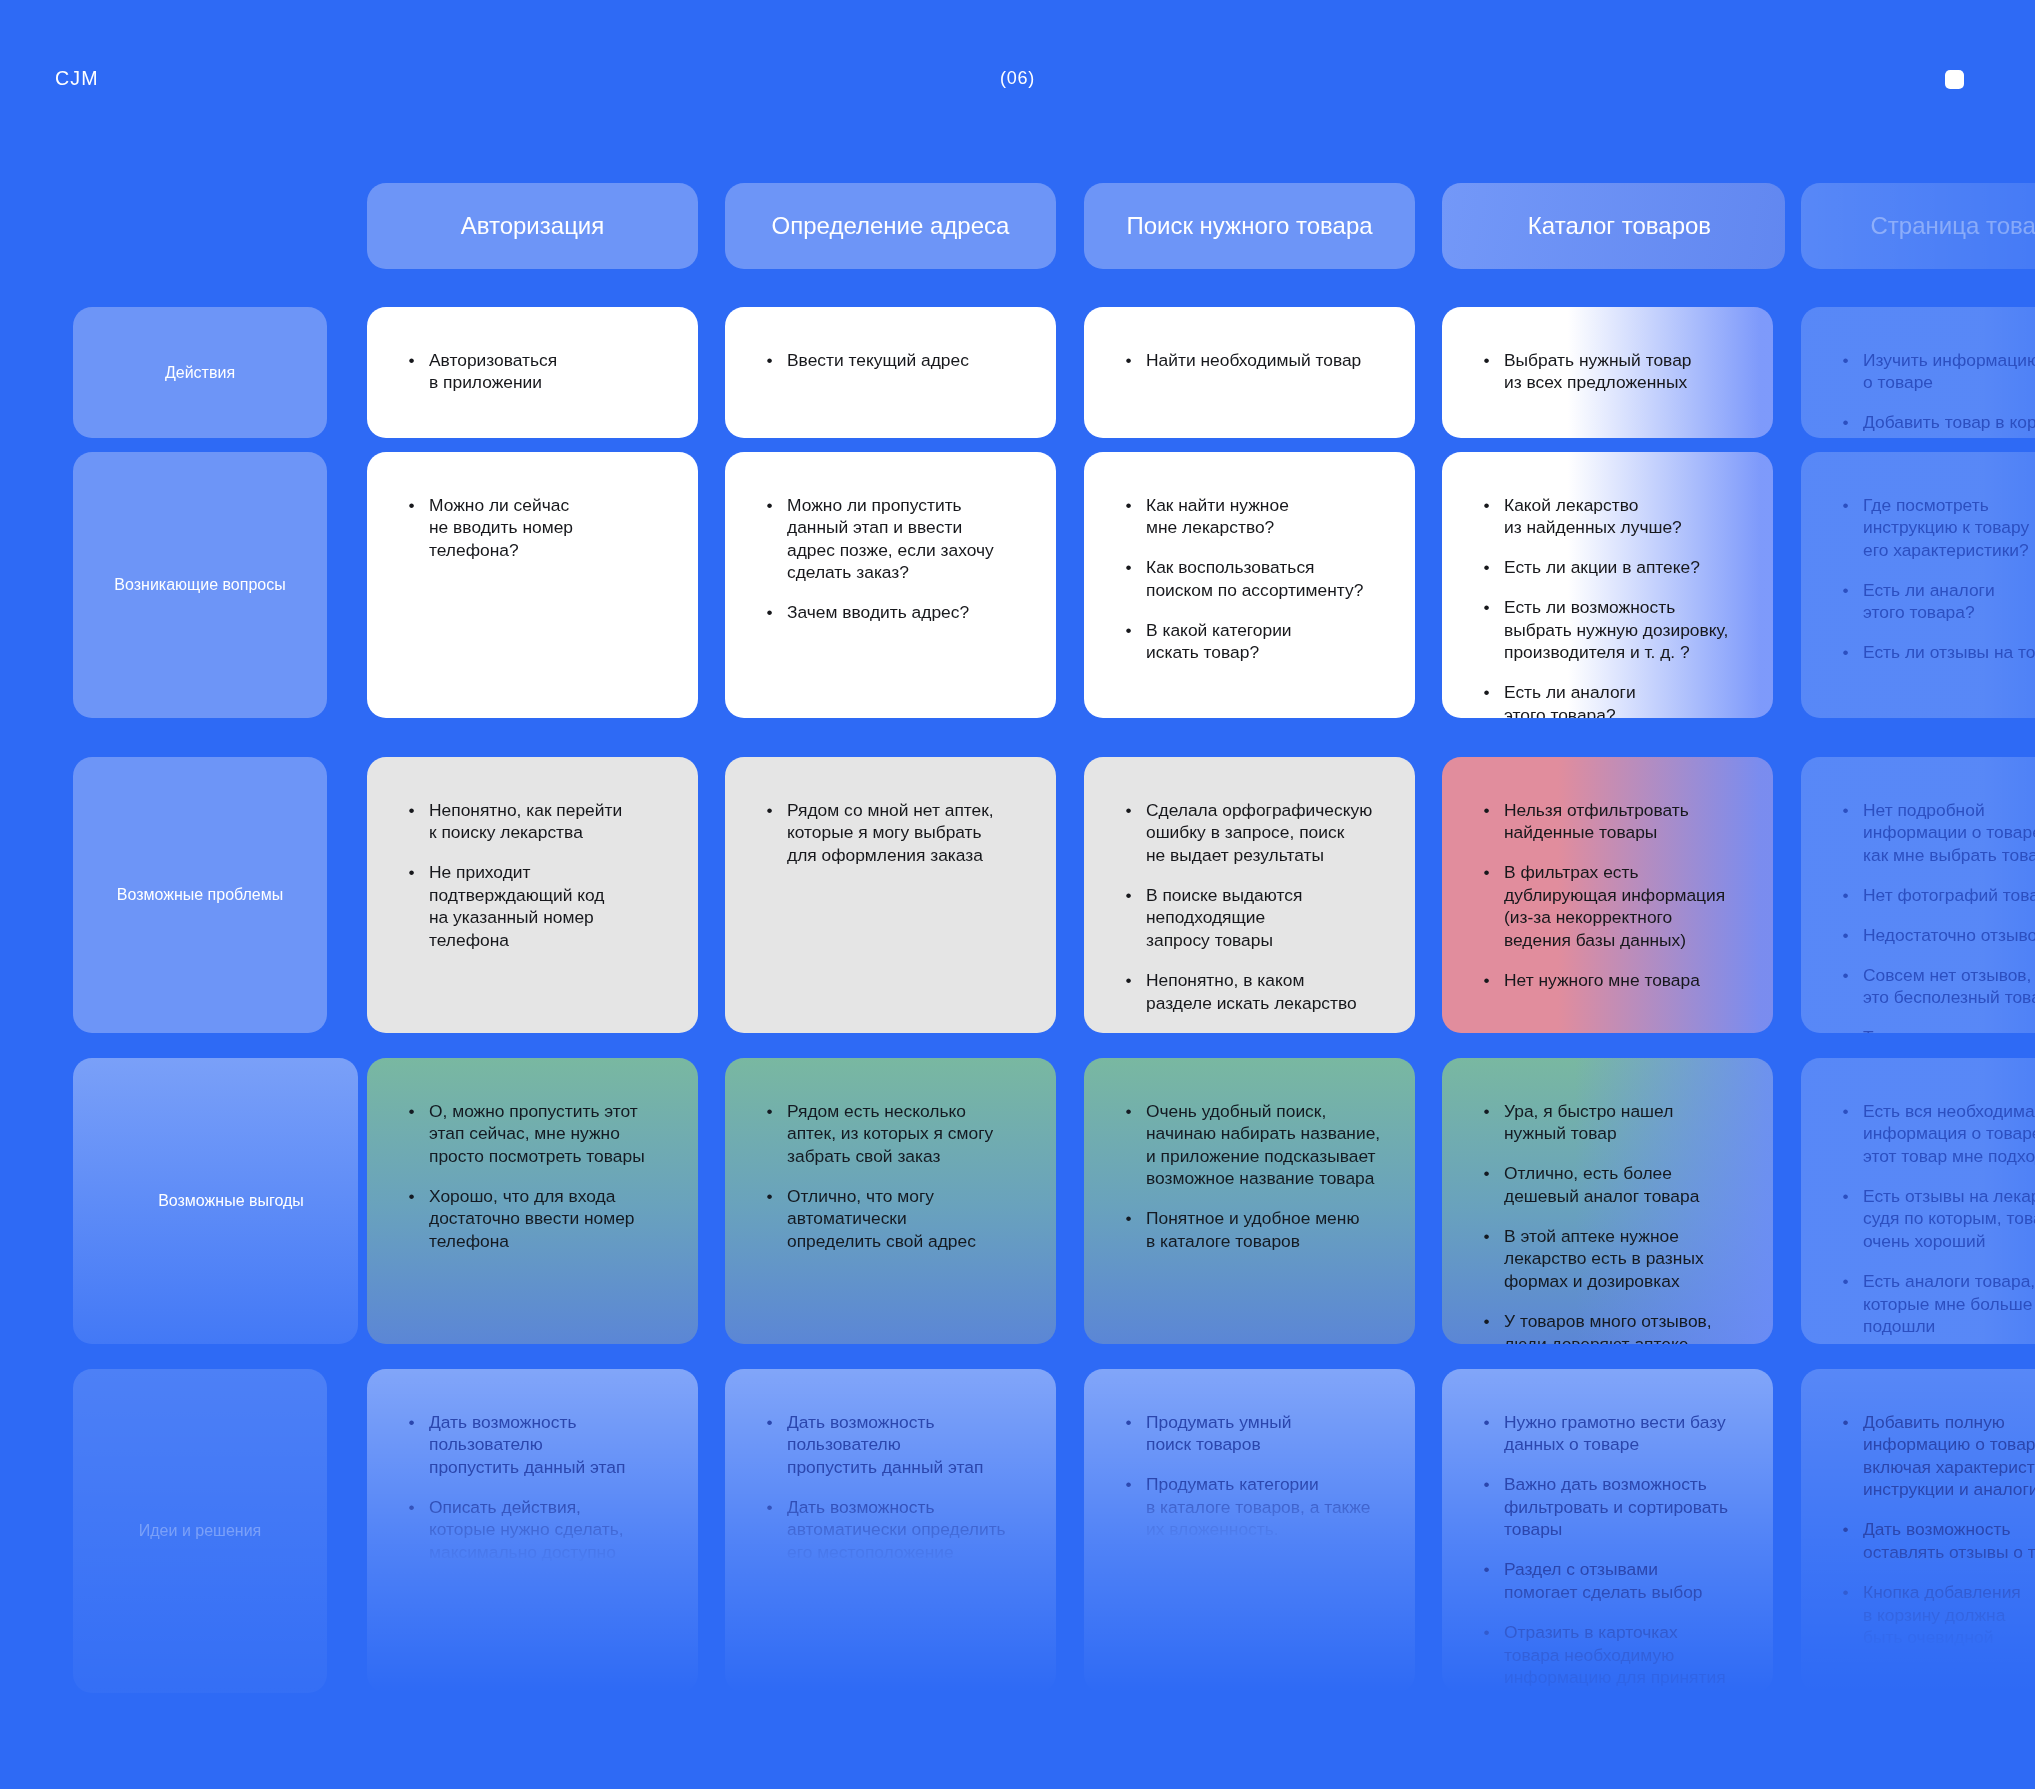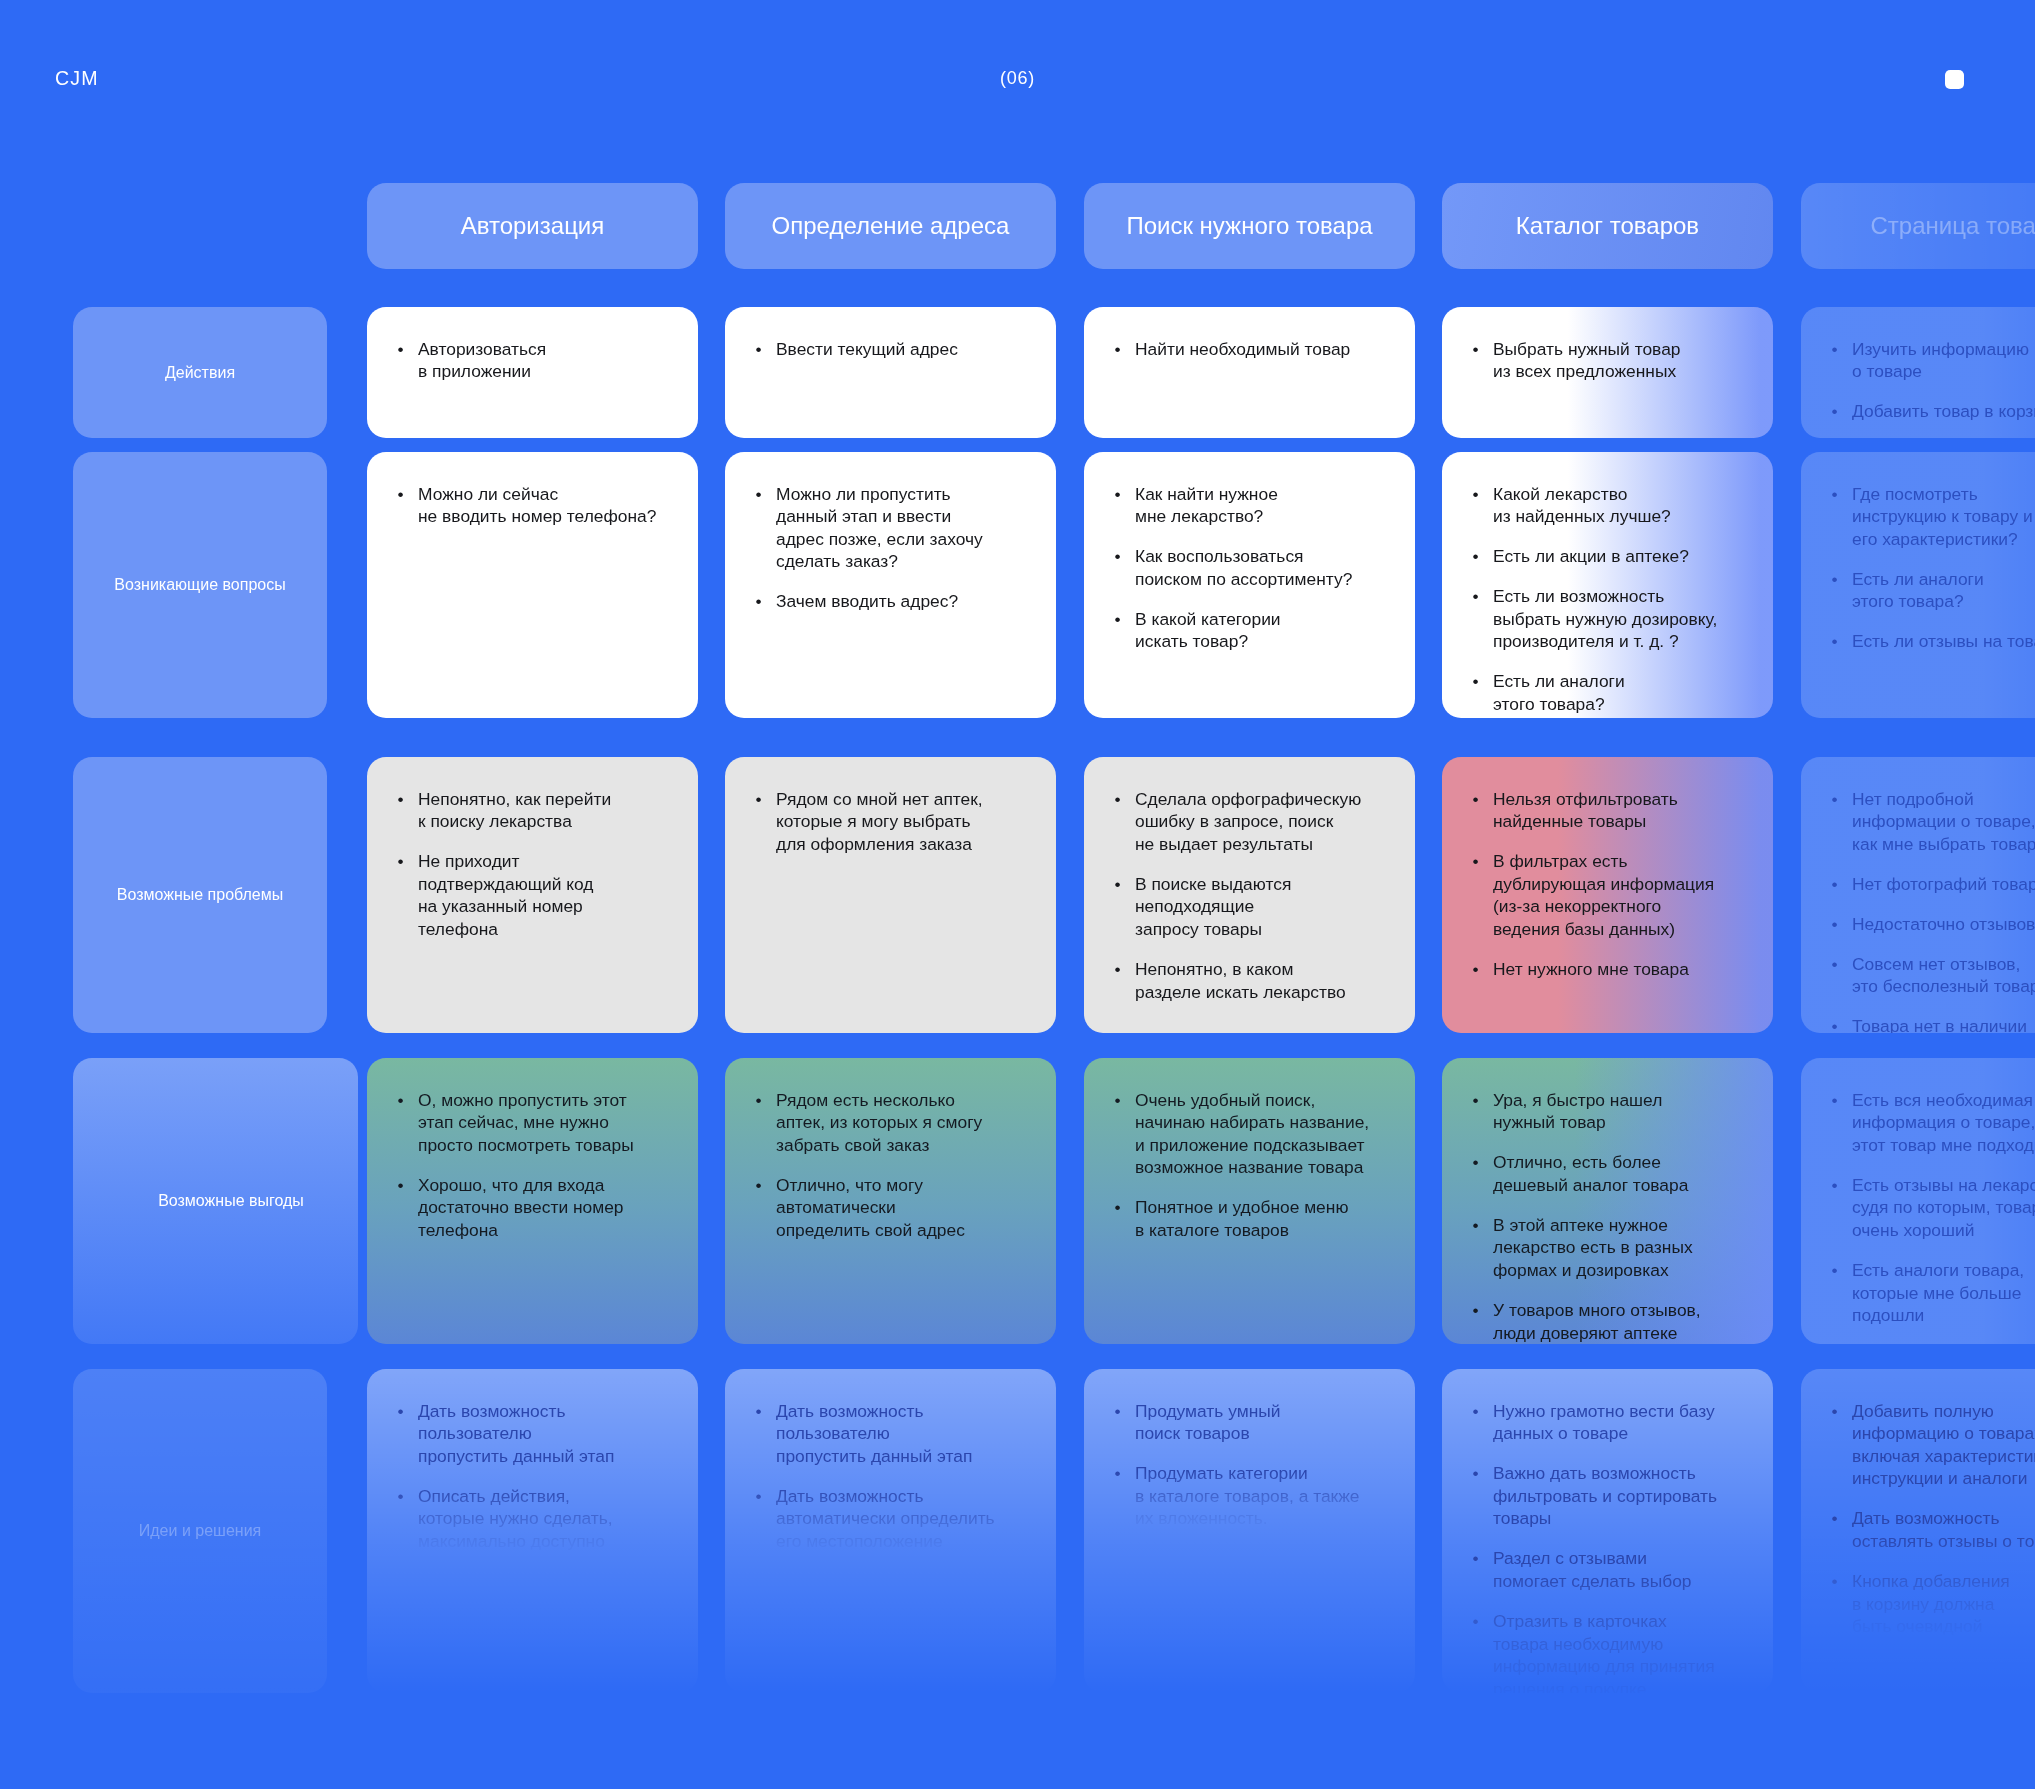--- a/index.html
+++ b/index.html
@@ -19,37 +19,37 @@
   .ry1{top:452px;height:266px}
   .ry2{top:757px;height:276px}
   .ry3{top:1058px;height:286px}
   .ry4{top:1369px;height:324px}
   
   .chead{
     position:absolute;top:183px;height:86px;width:331px;border-radius:19px;
     display:flex;align-items:center;justify-content:center;
     background:#6d95f7;color:#ffffff;font-size:24px;white-space:nowrap;overflow:hidden;
   }
-  .chead.cx3{background:linear-gradient(100deg,#7398f8 0%,#6187f0 100%);}
+  .chead.cx3{background:linear-gradient(100deg,#7398f8 0%,#6187f0 100%);padding-left:12px;}
   .chead.cx4{background:linear-gradient(90deg,rgba(255,255,255,0.20) 0%,rgba(255,255,255,0.08) 100%);color:rgba(255,255,255,0.35);}
   
   .rlabel{
     position:absolute;left:73px;width:254px;border-radius:19px;
     display:flex;align-items:center;justify-content:center;text-align:center;
     background:#6d95f7;color:#ffffff;font-size:16px;line-height:1.25;
   }
   .rlabel.ry3{background:linear-gradient(180deg,#7aa0f8 0%,rgba(120,158,248,0.28) 100%);padding-left:31px;}
   .rlabel.ry4{background:linear-gradient(180deg,rgba(255,255,255,0.15) 0%,rgba(255,255,255,0.03) 100%);color:rgba(255,255,255,0.30);}
   
   .cell{
     position:absolute;width:331px;border-radius:19px;box-sizing:border-box;
     padding:30.5px 22px 23px 29px;overflow:hidden;
     font-size:17.4px;line-height:1.3;color:#17181c;
   }
-  .cell ul{list-style:none;margin:0;padding:0;display:flex;flex-direction:column;gap:17.4px;}
+  .cell ul{list-style:none;margin:11px;padding:0;display:flex;flex-direction:column;gap:17.4px;}
   .cell li{position:relative;padding-left:22px;white-space:pre-line;}
   .cell li::before{content:"\2022";position:absolute;left:1.5px;top:0;}
   
   .r0,.r1{background:#ffffff;}
   .r2{background:#e5e5e5;}
   .r3{background:linear-gradient(180deg,#79b8a1 0%,#69a2bd 52%,#5b86d6 100%);color:#141a22;}
   .r4{
     background:linear-gradient(180deg,rgba(255,255,255,0.40) 0%,rgba(255,255,255,0.16) 55%,rgba(255,255,255,0) 100%);
     color:#2b46ad;
   }

